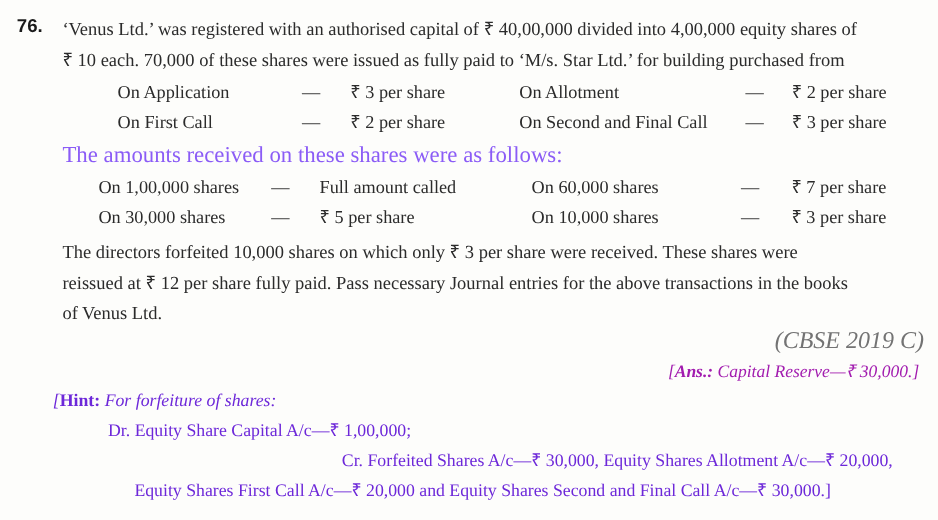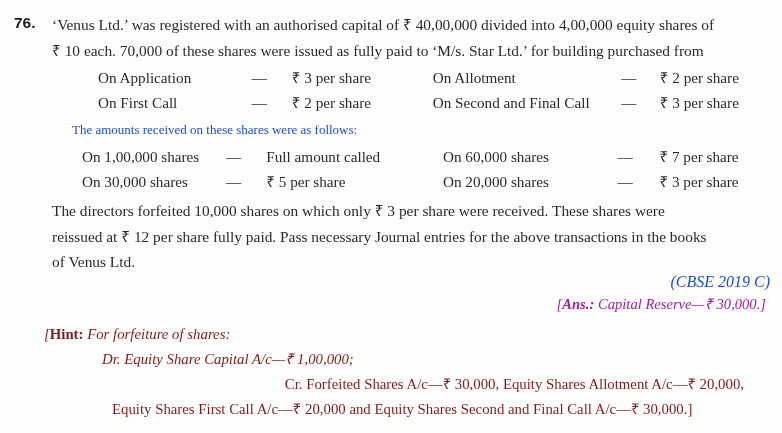--- a/index.html
+++ b/index.html
@@ -72,64 +72,63 @@
   .terms2 { margin-left: 30px; }
   .terms2 td.label  { width: 150px; }
   .terms2 td.dash   { width: 46px; }
   .terms2 td.amt    { width: 186px; }
   .terms2 td.label2 { width: 190px; padding-left: 4px;}
   .terms2 td.dash2  { width: 48px; }
   .terms2 td.amt2   { width: 120px; }
 
   .lead {
     margin-top: 2px;
-    font-size: 13px;
+    font-size: 19px;
     line-height: 25px;
-    color: #1d4ed8;
-    margin-left: 20px;
+    color: #8b5cf6;
   }
   .blockpara {
     margin-top: 4px;
   }
   .cbse {
     font-style: italic;
-    font-size: 16px;
+    font-size: 20px;
     text-align: right;
     margin-top: -2px;
     padding-right: 2px;
-    color: #1d4ed8;
+    color: #737373;
   }
   .ansline {
     text-align: right;
     font-size: 14.6px;
     font-style: italic;
     margin-top: 2px;
     padding-right: 6px;
     color: #a21caf;
   }
   .ansline b {
     font-style: italic;
     font-family: "Liberation Serif", serif;
   }
   .hint {
     position: absolute;
     left: 44px;
     top: 322px;
     width: 700px;
     font-size: 14.8px;
     line-height: 25px;
-    color: #7f1d1d;
+    color: #6d28d9;
   }
   .hint .hdr {
     font-style: italic;
   }
   .hint .hdr b {
     font-style: normal;
   }
-  .hint .l1 { margin-left: 58px; font-style: italic; }
+  .hint .l1 { margin-left: 46px; }
   .hint .l2 { margin-left: 46px; text-align: right; }
   .hint .l3 { margin-left: 68px; }
   .hint i { font-style: italic; }
 </style>
 </head>
 <body>
 
 <div class="page">
 
   <div class="qnum">76.</div>
@@ -171,21 +170,21 @@
         <td class="dash">—</td>
         <td class="amt">Full amount called</td>
         <td class="label2">On 60,000 shares</td>
         <td class="dash2">—</td>
         <td class="amt2">₹ 7 per share</td>
       </tr>
       <tr>
         <td class="label">On 30,000 shares</td>
         <td class="dash">—</td>
         <td class="amt">₹ 5 per share</td>
-        <td class="label2">On 20,000 shares</td>
+        <td class="label2">On 10,000 shares</td>
         <td class="dash2">—</td>
         <td class="amt2">₹ 3 per share</td>
       </tr>
     </tbody>
       </table>
 
     <div class="para blockpara">
       <span class="ln">The directors forfeited 10,000 shares on which only ₹ 3 per share were received. These shares were</span>
       <span class="ln">reissued at ₹ 12 per share fully paid. Pass necessary Journal entries for the above transactions in the books</span>
       <span class="ln">of Venus Ltd.</span>

